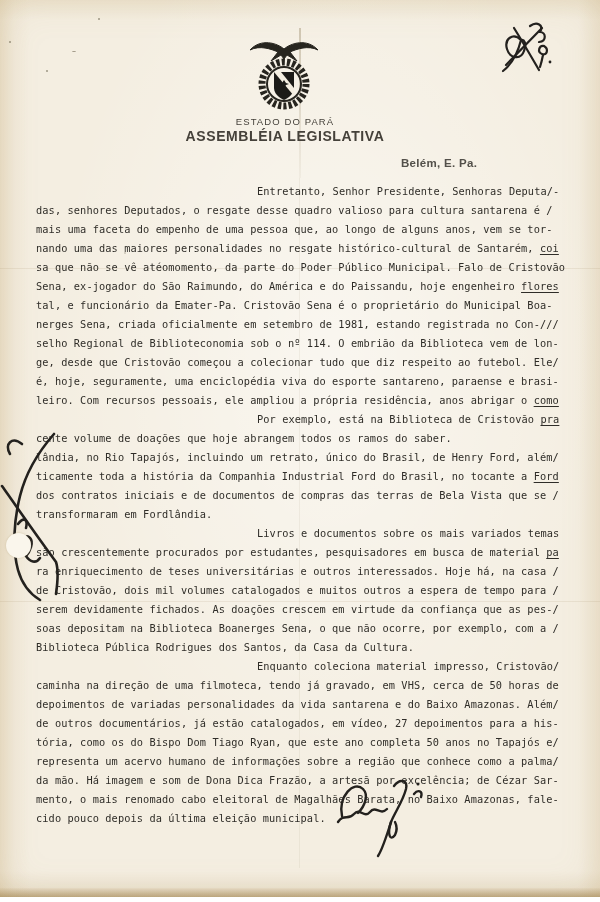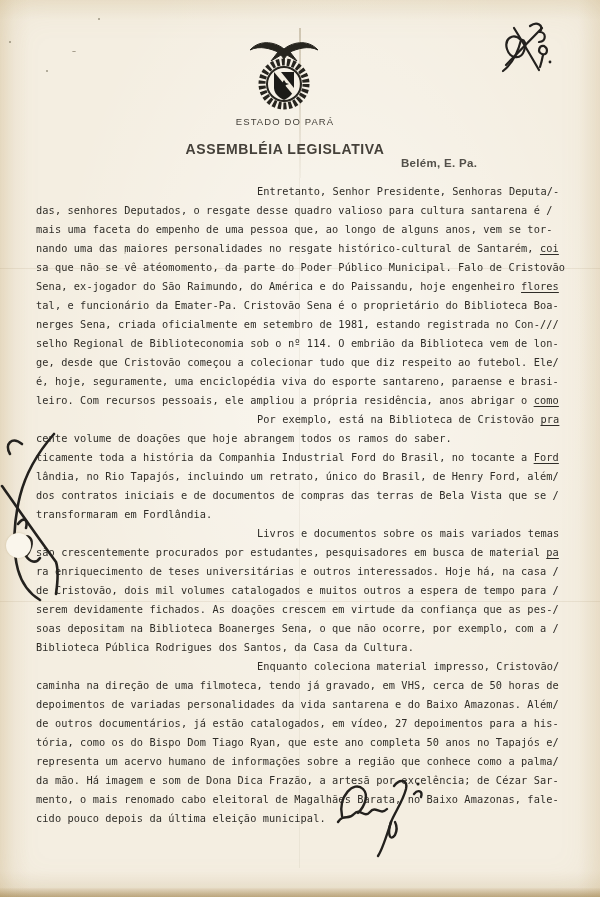--- a/index.html
+++ b/index.html
@@ -26,21 +26,21 @@
   #crease-h1{left:0;top:268px;width:600px;height:1px;background:rgba(150,125,80,0.12);}
   #crease-h2{left:0;top:601px;width:600px;height:1px;background:rgba(150,125,80,0.12);}
   #bottom-edge{left:0;top:888px;width:600px;height:9px;
     background:linear-gradient(180deg,rgba(170,140,85,0.05),rgba(150,120,65,0.45));}
   .speck{position:absolute;width:2px;height:2px;border-radius:50%;background:rgba(90,80,60,0.55);}
 
   
   #emblem{position:absolute;left:247px;top:36px;}
   #letterhead-text{position:absolute;left:135px;top:116px;width:300px;text-align:center;color:#45413a;}
   #state-line{font-size:9.5px;letter-spacing:1.1px;font-weight:normal;}
-  #institution-line{font-size:14px;letter-spacing:0.6px;font-weight:bold;margin-top:14px;}
+  #institution-line{font-size:14px;letter-spacing:0.6px;font-weight:bold;margin-top:1px;}
   #dateline{position:absolute;left:389px;top:157px;font-size:11.5px;color:#53504a;font-weight:bold;letter-spacing:0.3px;padding-left:12px;}
 
   
   #doc-body{
     position:absolute;left:36px;top:185px;width:534px;
     font-family:"DejaVu Sans Mono",monospace;font-size:10.3px;letter-spacing:0.1px;
     color:#2f2d28;
   }
   .line{height:19px;white-space:pre;}
   .line.indent{padding-left:221px;}
@@ -88,30 +88,30 @@
 
   <div id="dateline">Belém, E. Pa.</div>
 
   <div id="doc-body">
       <div class="line indent"><span>Entretanto, Senhor Presidente, Senhoras Deputa/-</span></div>
       <div class="line"><span>das, senhores Deputados, o resgate desse quadro valioso para cultura santarena é /</span></div>
       <div class="line"><span>mais uma faceta do empenho de uma pessoa que, ao longo de alguns anos, vem se tor-</span></div>
       <div class="line"><span>nando uma das maiores personalidades no resgate histórico-cultural de Santarém, </span><span class="u">coi</span></div>
       <div class="line"><span>sa que não se vê atéomomento, da parte do Poder Público Municipal. Falo de Cristovão</span></div>
       <div class="line"><span>Sena, ex-jogador do São Raimundo, do América e do Paissandu, hoje engenheiro </span><span class="u">flores</span></div>
-      <div class="line"><span>tal, e funcionário da Emater-Pa. Cristovão Sena é o proprietário do Biblioteca Boa-</span></div>
+      <div class="line"><span>tal, e funcionário da Emater-Pa. Cristovão Sena é o proprietário do Municipal Boa-</span></div>
       <div class="line"><span>nerges Sena, criada oficialmente em setembro de 1981, estando registrada no Con-///</span></div>
       <div class="line"><span>selho Regional de Biblioteconomia sob o nº 114. O embrião da Biblioteca vem de lon-</span></div>
       <div class="line"><span>ge, desde que Cristovão começou a colecionar tudo que diz respeito ao futebol. Ele/</span></div>
       <div class="line"><span>é, hoje, seguramente, uma enciclopédia viva do esporte santareno, paraense e brasi-</span></div>
       <div class="line"><span>leiro. Com recursos pessoais, ele ampliou a própria residência, anos abrigar o </span><span class="u">como</span></div>
       <div class="line indent"><span>Por exemplo, está na Biblioteca de Cristovão </span><span class="u">pra</span></div>
       <div class="line"><span>cente volume de doações que hoje abrangem todos os ramos do saber.</span></div>
+      <div class="line"><span>lândia, no Rio Tapajós, incluindo um retrato, único do Brasil, de Henry Ford, além/</span></div>
       <div class="line"><span>ticamente toda a história da Companhia Industrial Ford do Brasil, no tocante a </span><span class="u">Ford</span></div>
-      <div class="line"><span>lândia, no Rio Tapajós, incluindo um retrato, único do Brasil, de Henry Ford, além/</span></div>
       <div class="line"><span>dos contratos iniciais e de documentos de compras das terras de Bela Vista que se /</span></div>
       <div class="line"><span>transformaram em Fordlândia.</span></div>
       <div class="line indent"><span>Livros e documentos sobre os mais variados temas</span></div>
       <div class="line"><span>são crescentemente procurados por estudantes, pesquisadores em busca de material </span><span class="u">pa</span></div>
       <div class="line"><span>ra enriquecimento de teses universitárias e outros interessados. Hoje há, na casa /</span></div>
       <div class="line"><span>de Cristovão, dois mil volumes catalogados e muitos outros a espera de tempo para /</span></div>
       <div class="line"><span>serem devidamente fichados. As doações crescem em virtude da confiança que as pes-/</span></div>
       <div class="line"><span>soas depositam na Biblioteca Boanerges Sena, o que não ocorre, por exemplo, com a /</span></div>
       <div class="line"><span>Biblioteca Pública Rodrigues dos Santos, da Casa da Cultura.</span></div>
       <div class="line indent"><span>Enquanto coleciona material impresso, Cristovão/</span></div>

